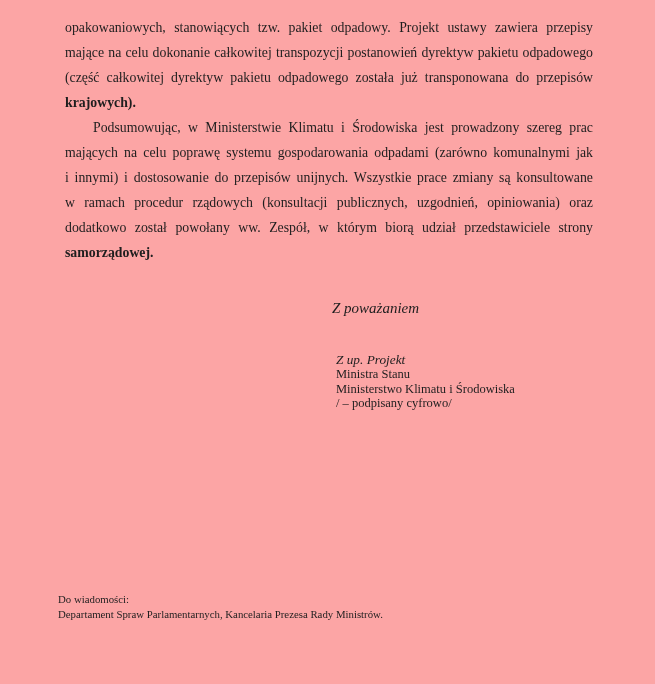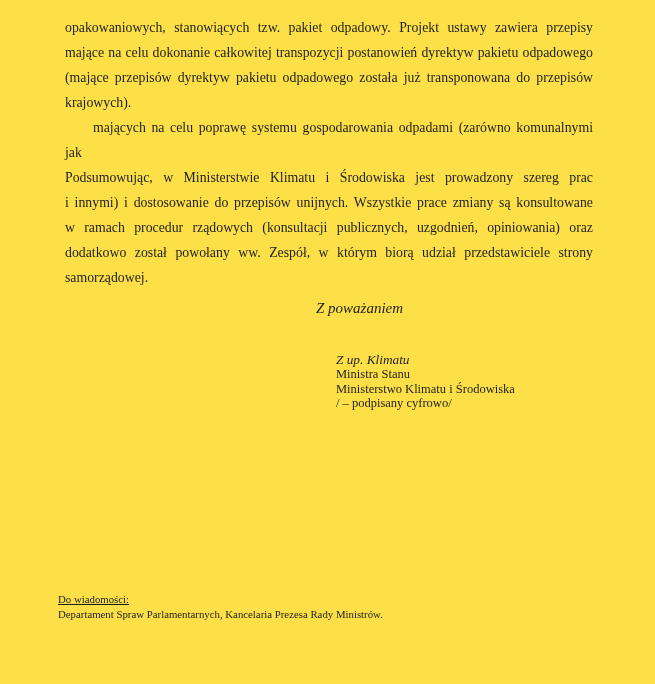--- a/index.html
+++ b/index.html
@@ -2,21 +2,21 @@
 <html lang="pl"><head>
 <meta charset="utf-8">
 <style>
   html, body { margin: 0; padding: 0; }
   body { background: #ffffff; }
 
   .page {
     position: relative;
     width: 655px;
     height: 684px;
-    background: #fde047;
+    background: #fca5a5;
     overflow: hidden;
     font-family: "Liberation Serif", "DejaVu Serif", serif;
     color: #1e1e1e;
   }
 
   
   .letter-body {
     position: absolute;
     left: 65px;
     top: 15px;
@@ -25,29 +25,30 @@
     line-height: 25px;
   }
   .paragraph { margin: 0; }
   .paragraph .line {
     text-align: justify;
     text-align-last: justify;
     white-space: normal;
   }
   .paragraph .line:last-child {
     text-align-last: left;
+    font-weight: bold;
   }
   .paragraph.indent-first .line:first-child {
     text-indent: 28px;
   }
 
   
   .closing {
     position: absolute;
-    left: 316px;
+    left: 332px;
     top: 300px;
     font-size: 15px;
     font-style: italic;
     line-height: 16px;
   }
 
   
   .signature {
     position: absolute;
     left: 336px;
@@ -61,48 +62,48 @@
   }
 
   
   .cc-block {
     position: absolute;
     left: 58px;
     top: 592px;
     font-size: 10.8px;
     line-height: 15px;
   }
-  .cc-heading { text-decoration: underline; }
+  .cc-heading { }
 </style>
 </head>
 <body>
 
 <div class="page">
 
   <div class="letter-body">
     <div class="paragraph">
         <div class="line">opakowaniowych, stanowiących tzw. pakiet odpadowy. Projekt ustawy zawiera przepisy</div>
         <div class="line">mające na celu dokonanie całkowitej transpozycji postanowień dyrektyw pakietu odpadowego</div>
-        <div class="line">(mające przepisów dyrektyw pakietu odpadowego została już transponowana do przepisów</div>
+        <div class="line">(część całkowitej dyrektyw pakietu odpadowego została już transponowana do przepisów</div>
         <div class="line">krajowych).</div>
       </div>
     <div class="paragraph indent-first">
+        <div class="line">Podsumowując, w Ministerstwie Klimatu i Środowiska jest prowadzony szereg prac</div>
         <div class="line">mających na celu poprawę systemu gospodarowania odpadami (zarówno komunalnymi jak</div>
-        <div class="line">Podsumowując, w Ministerstwie Klimatu i Środowiska jest prowadzony szereg prac</div>
         <div class="line">i innymi) i dostosowanie do przepisów unijnych. Wszystkie prace zmiany są konsultowane</div>
         <div class="line">w ramach procedur rządowych (konsultacji publicznych, uzgodnień, opiniowania) oraz</div>
         <div class="line">dodatkowo został powołany ww. Zespół, w którym biorą udział przedstawiciele strony</div>
         <div class="line">samorządowej.</div>
       </div>
   </div>
 
   <div class="closing">Z poważaniem</div>
 
   <div class="signature">
-    <div class="sig-auth">Z up. Klimatu</div>
+    <div class="sig-auth">Z up. Projekt</div>
     <div class="sig-title">Ministra Stanu</div>
     <div class="sig-org">Ministerstwo Klimatu i Środowiska</div>
     <div class="sig-digital">/ – podpisany cyfrowo/</div>
   </div>
 
   <div class="cc-block">
     <div class="cc-heading">Do wiadomości:</div>
     <div class="cc-recipients">Departament Spraw Parlamentarnych, Kancelaria Prezesa Rady Ministrów.</div>
   </div>
 

